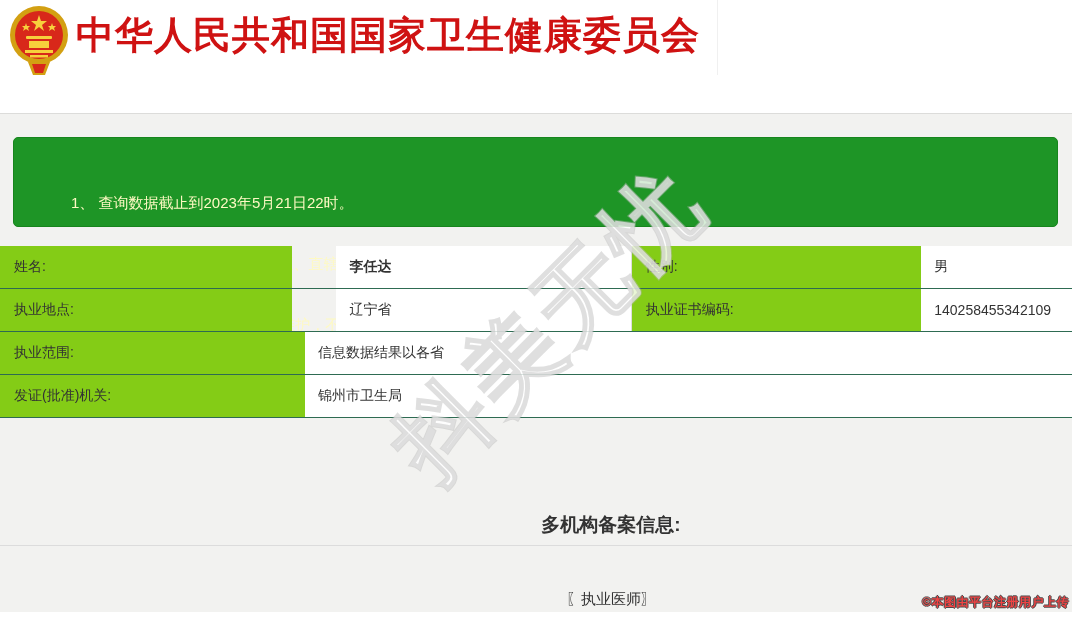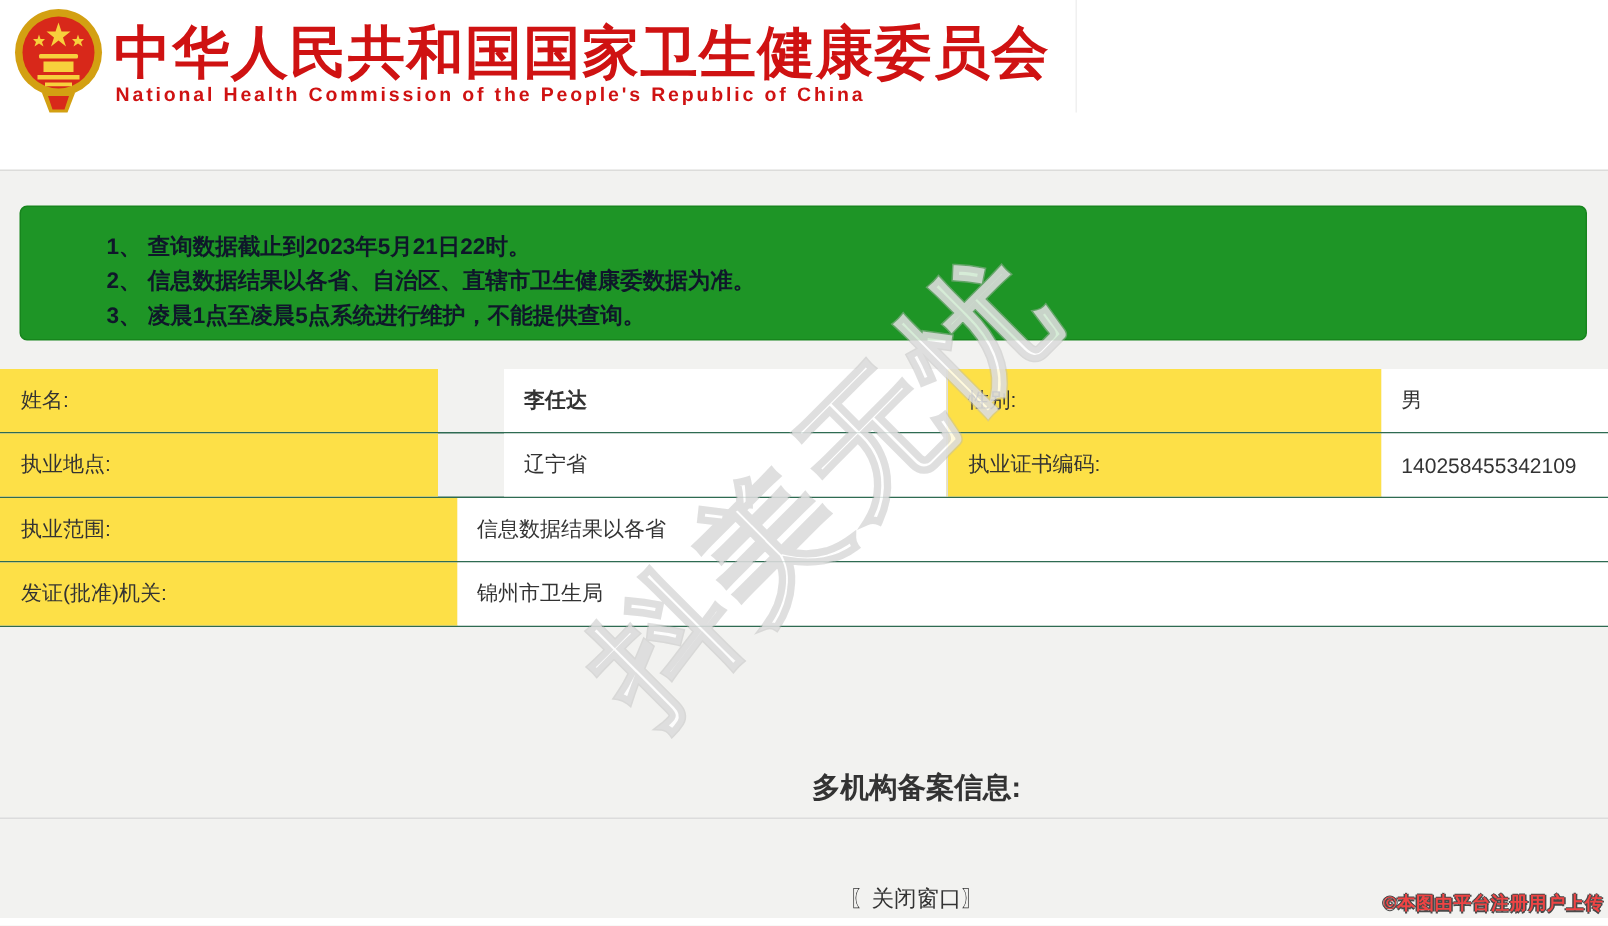--- a/index.html
+++ b/index.html
@@ -35,32 +35,32 @@
     background: #f2f2f0;
   }
 
   
   .notice {
     position: absolute; left: 13px; top: 137px; width: 1045px; height: 90px;
     background: #1e9526; border: 1px solid #17851d; border-radius: 5px;
     padding: 15px 20px 0 57px;
   }
   .notice-line {
-    font-size: 15px; font-weight: bold; color: #0f172a;
-    line-height: 23px; white-space: nowrap;
+    font-size: 15px; font-weight: normal; color: #fef9c3;
+    line-height: 23px; white-space: nowrap; margin-top: 38px;
   }
 
   
   .record-table { position: absolute; left: 0; top: 246px; width: 1072px; }
   .trow { display: flex; width: 1072px; height: 43px; border-bottom: 1px solid #2e6b52; }
   .cell {
     display: flex; align-items: center;
     font-size: 14px; color: #333333; overflow: hidden; white-space: nowrap;
   }
-  .lbl  { background: #fde047; padding-left: 14px; }
+  .lbl  { background: #84cc16; padding-left: 14px; }
   .val  { background: #ffffff; padding-left: 13px; }
   .w-l1 { width: 305px; }
   .w-v1 { width: 307px; margin-left: 44px; }
   .w-l2 { width: 303px; border-left: 1px solid #dddddd; }
   .w-v2 { width: 157px; }
   .w-vwide { width: 767px; }
   .bold { font-weight: bold; }
 
   
   .multi-org {
@@ -112,21 +112,20 @@
 
       <rect x="18" y="34" width="26" height="3" rx="1" fill="#f7d03c"></rect>
       <rect x="21" y="39" width="20" height="7" fill="#f7d03c"></rect>
       <rect x="17" y="48" width="28" height="3" fill="#f7d03c"></rect>
       <rect x="22" y="53" width="18" height="2.5" fill="#f7d03c"></rect>
 
       <path d="M20 60 L42 60 L37 73 L25 73 Z" fill="#d3a012"></path>
       <path d="M24 62 L38 62 L35 71 L27 71 Z" fill="#d8281a"></path>
     </svg>
     <div class="title-cn">中华人民共和国国家卫生健康委员会</div>
-    <div class="title-en">National Health Commission of the People's Republic of China</div>
   </div>
   <div class="header-divider"></div>
   <div class="lower-bg"></div>
 
   <div class="notice">
     <div class="notice-line">1、 查询数据截止到2023年5月21日22时。</div>
     <div class="notice-line">2、 信息数据结果以各省、自治区、直辖市卫生健康委数据为准。</div>
     <div class="notice-line">3、 凌晨1点至凌晨5点系统进行维护，不能提供查询。</div>
   </div>
 
@@ -149,20 +148,20 @@
     </div>
     <div class="trow">
       <div class="cell lbl w-l1">发证(批准)机关:</div>
       <div class="cell val w-vwide">锦州市卫生局</div>
     </div>
   </div>
 
   <div class="multi-org">多机构备案信息:</div>
 
   <div class="close-row">
-    <a class="close-link">〖关闭窗口〗</a>
+    <a class="close-link">〖执业医师〗</a>
   </div>
 
   <div class="watermark">抖美无忧</div>
 
   <div class="copyright">©本图由平台注册用户上传</div>
 
 </div>
 
 </body></html>

